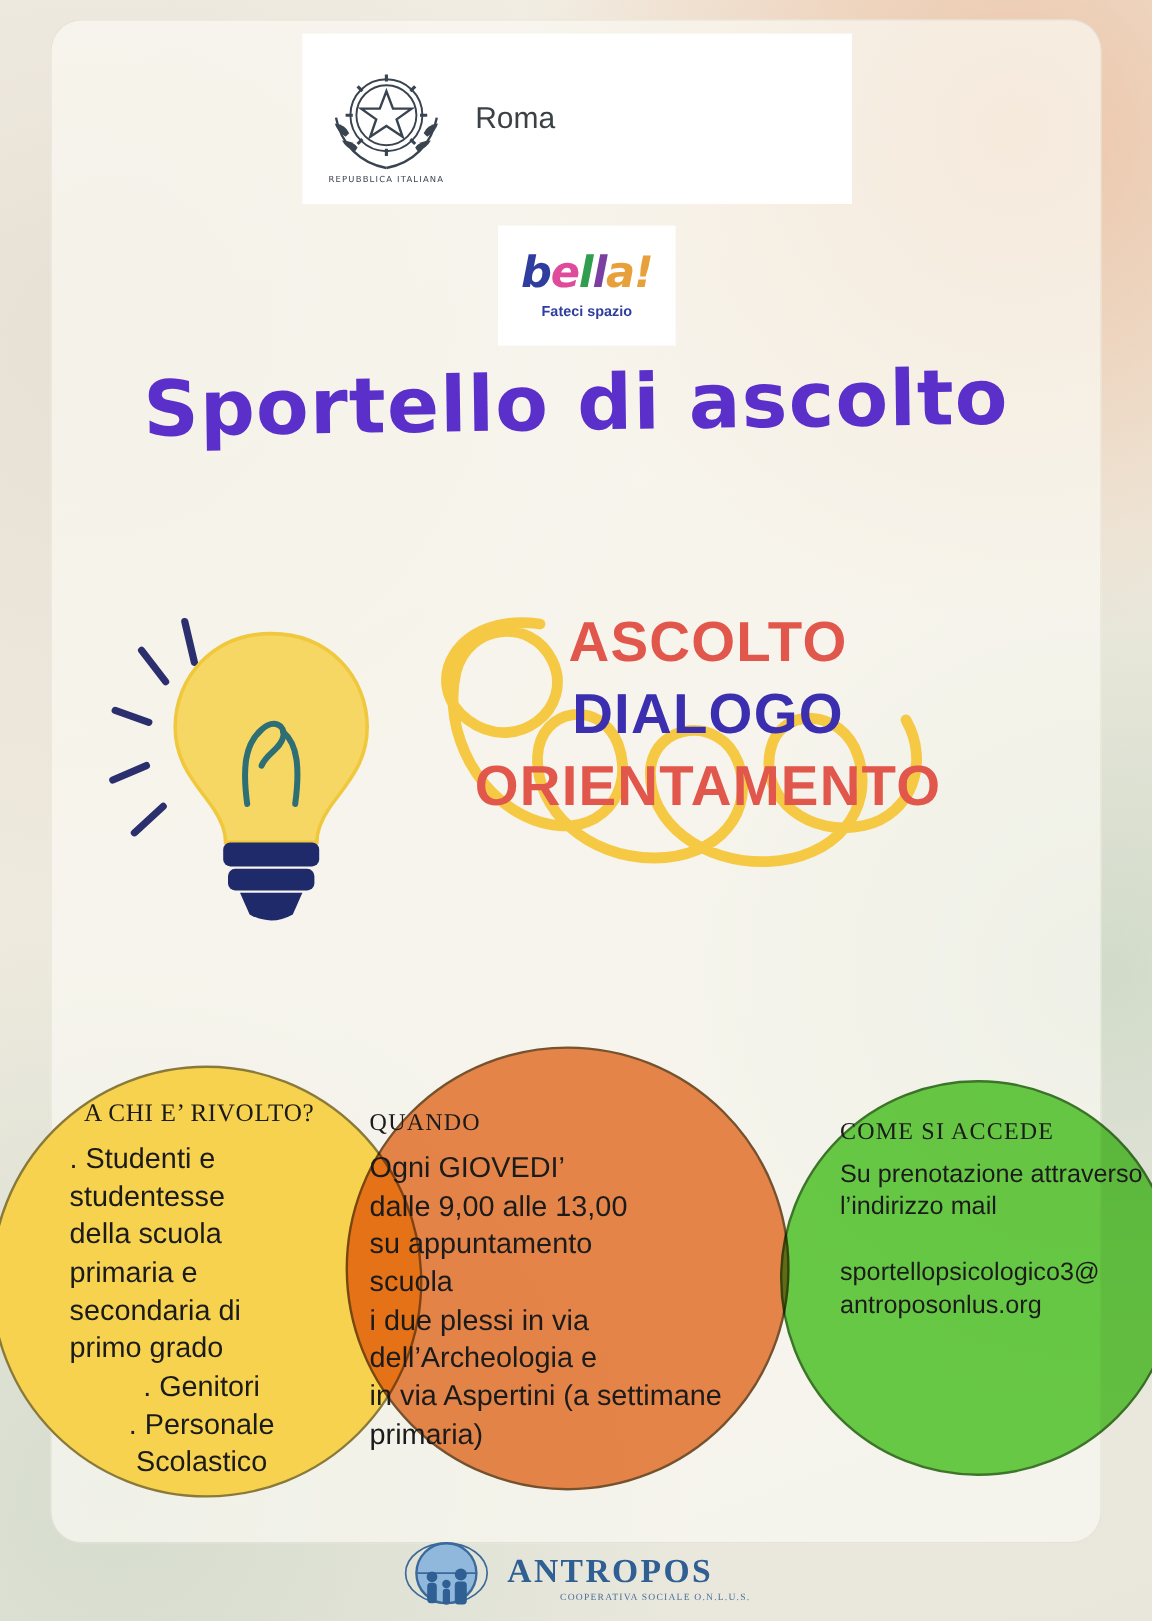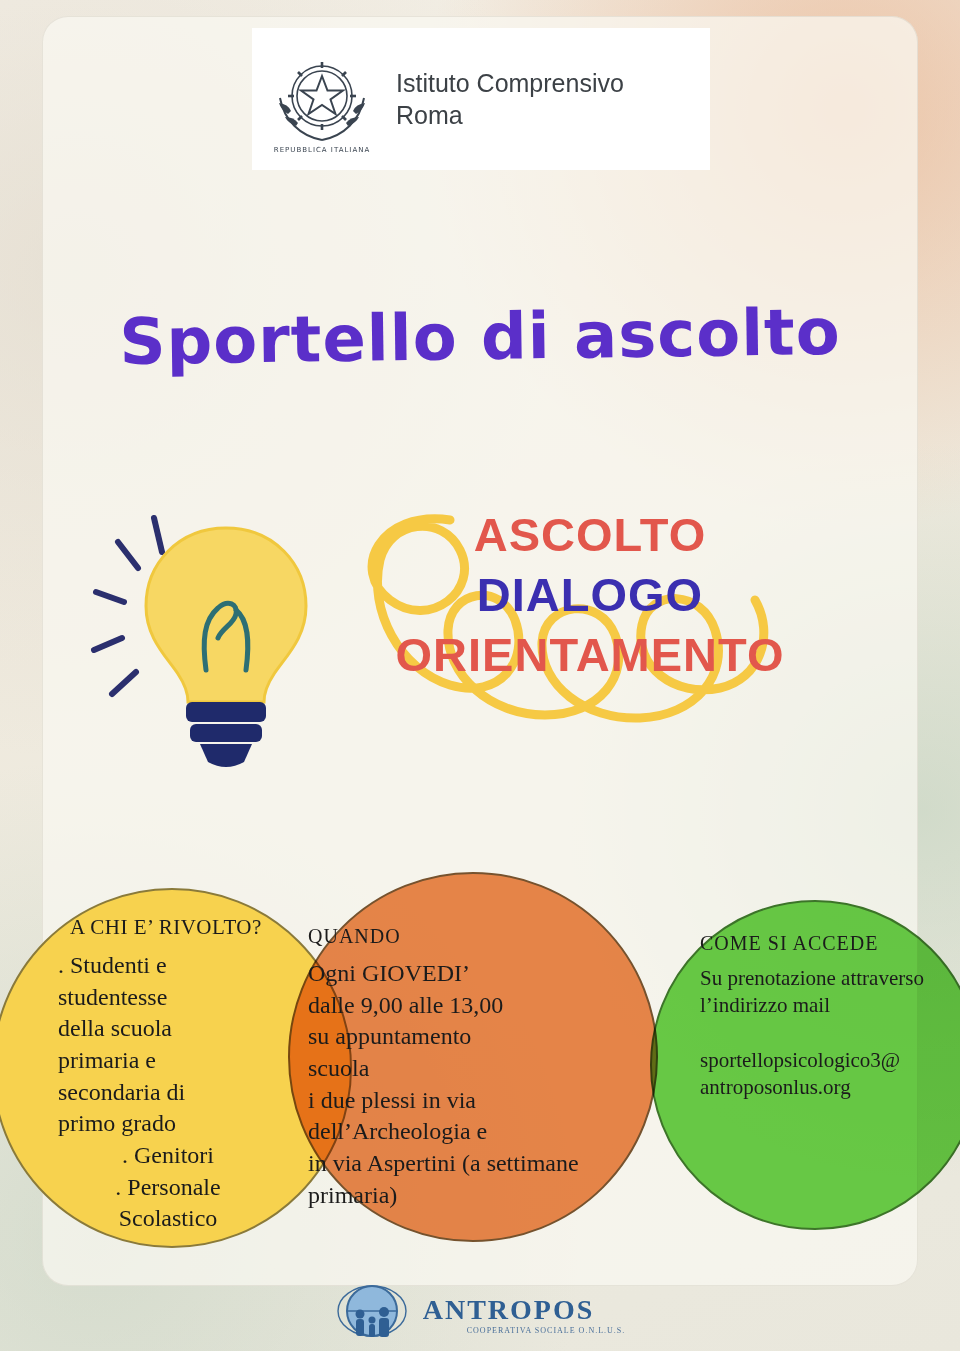--- a/index.html
+++ b/index.html
@@ -182,21 +182,21 @@
   }
   .blk h3 {
     margin: 0 0 10px 0;
     font-family: "Liberation Serif", serif;
     font-size: 21px;
     font-weight: normal;
     letter-spacing: 0.5px;
   }
   .blk p {
     margin: 0;
-    font-family: Liberation Serif, serif;
+    font-family: Liberation Sans, sans-serif;
     font-size: 24px;
     line-height: 1.32;
   }
 
   .blk-yellow { left: 58px; top: 915px; width: 220px; }
   .blk-yellow h3 { margin-left: 12px; }
   .blk-yellow .lines { font-size: 24px; }
   .blk-yellow .center { text-align: center; }
 
   .blk-orange { left: 308px; top: 925px; width: 360px; }
@@ -267,25 +267,30 @@
           <path d="M26 86 q-8 -3 -11 -9 q9 0 13 6z" fill="#3a4450" stroke="none"></path>
           <path d="M86 74 q7 -4 9 -11 q-9 1 -12 8z" fill="#3a4450" stroke="none"></path>
           <path d="M78 86 q8 -3 11 -9 q-9 0 -13 6z" fill="#3a4450" stroke="none"></path>
         </g>
 
         <path d="M52 36 L57.5 50.5 L73 50.5 L60.5 59.5 L65.5 74 L52 65 L38.5 74 L43.5 59.5 L31 50.5 L46.5 50.5 Z" fill="#ffffff" stroke="#3a4450" stroke-width="2"></path>
         <text x="52" y="112" font-family="DejaVu Sans" font-size="7" fill="#3a4450" text-anchor="middle" letter-spacing="1">REPUBBLICA ITALIANA</text>
       </svg>
     </div>
     <div class="logo-text">
-      <div class="l1">Istituto Comprensivo</div>
       <div class="l3">Roma</div>
     </div>
   </div>
 
+  <div class="bella-box">
+    <div class="bella-word">
+      <span class="b1">b</span><span class="b2">e</span><span class="b3">l</span><span class="b4">l</span><span class="b5">a!</span>
+    </div>
+    <div class="bella-sub">Fateci spazio</div>
+  </div>
 
   <div class="main-title">Sportello di ascolto</div>
 
   <div class="bulb">
     <svg width="300" height="300" viewBox="0 0 300 300">
 
       <g stroke="#2b2f6e" stroke-width="6" stroke-linecap="round">
         <line x1="76" y1="38" x2="84" y2="72"></line>
         <line x1="40" y1="62" x2="60" y2="88"></line>
         <line x1="18" y1="112" x2="46" y2="122"></line>

